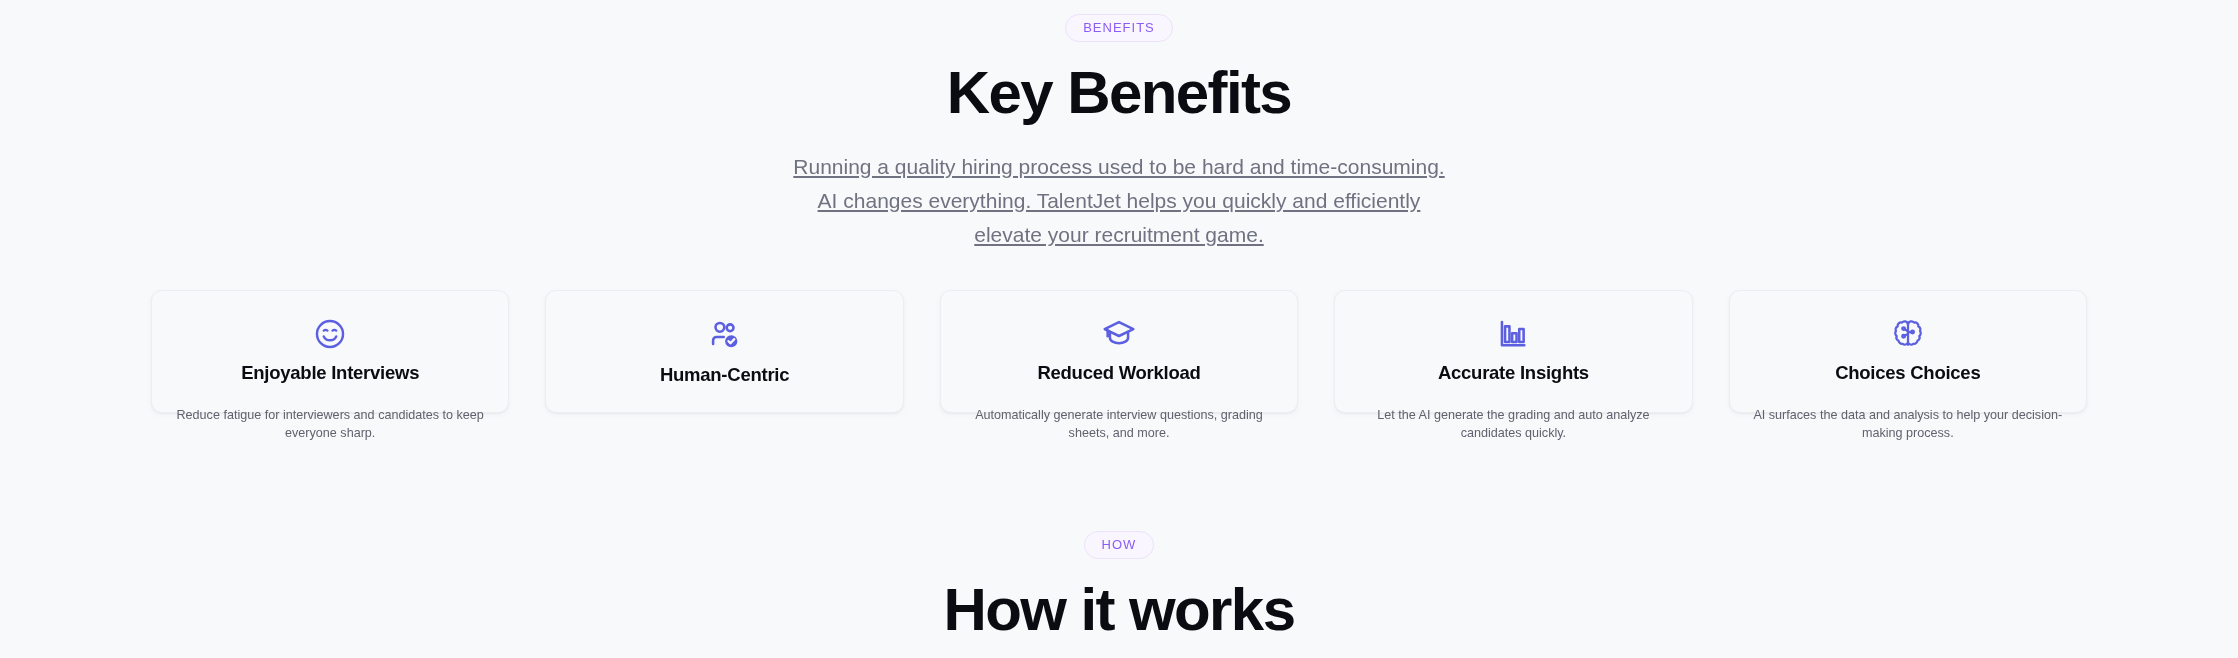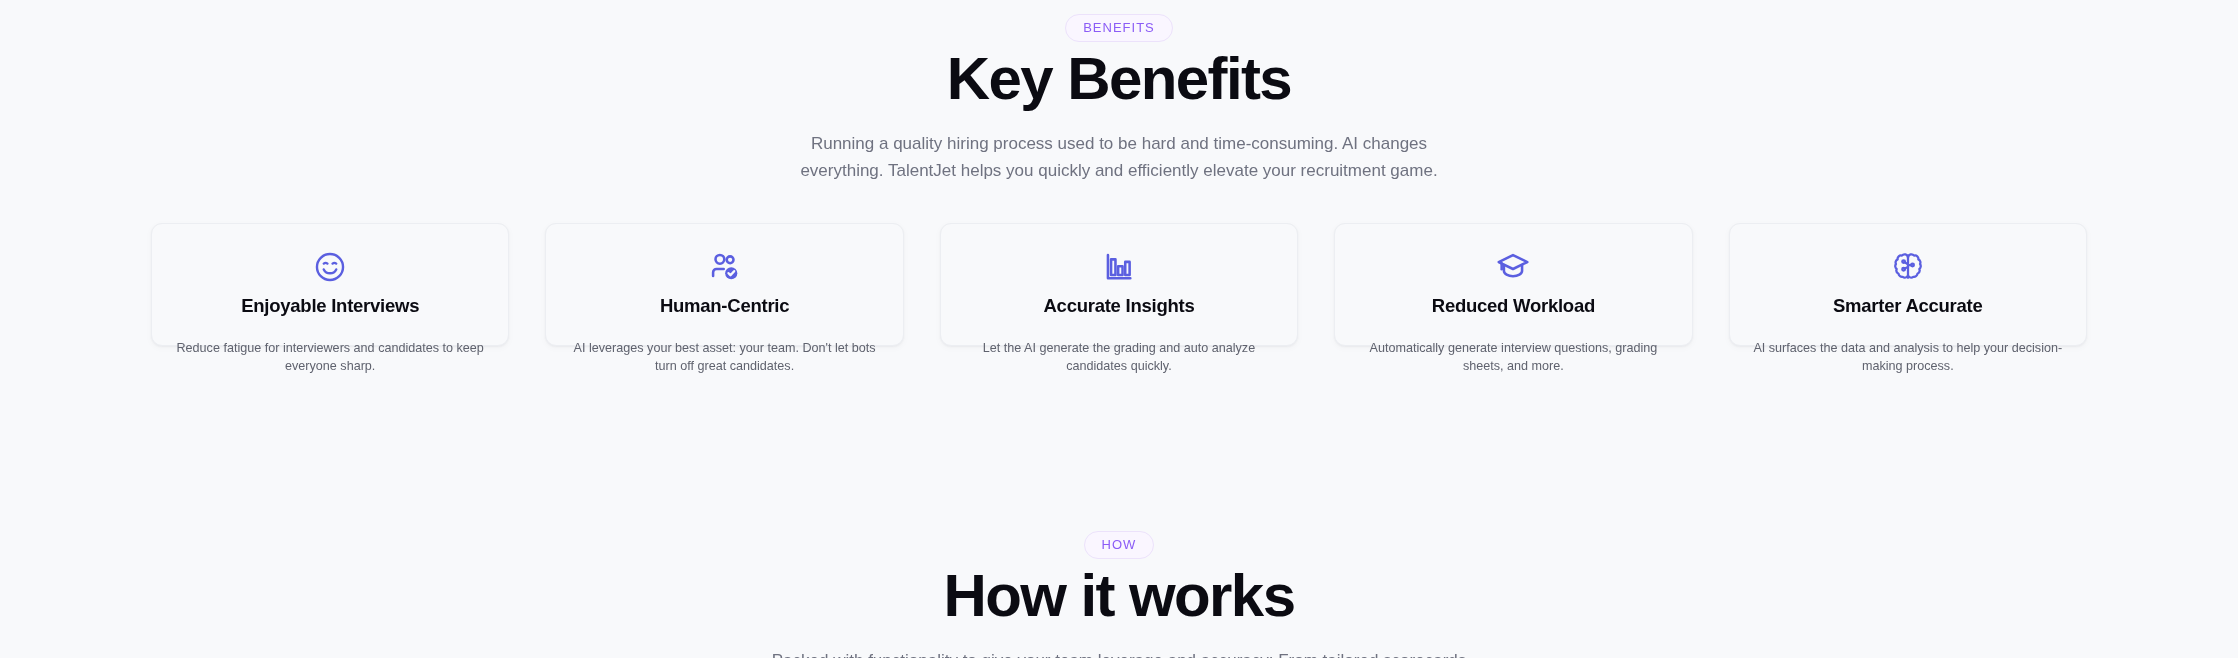--- a/index.html
+++ b/index.html
@@ -38,30 +38,31 @@
     line-height: 1;
     white-space: nowrap;
   }
 
   .section-title {
     font-size: 60px;
     line-height: 1.06;
     font-weight: 700;
     color: #0b0b12;
     letter-spacing: -1.6px;
-    margin-top: 5px;
+    margin-top: 19px;
   }
 
   .section-sub {
-    margin: 19px auto 0;
+    margin: 25px auto 0;
     max-width: 672px;
-    font-size: 17px;
+    font-size: 21px;
     line-height: 1.62;
     color: #6f7280;
     font-weight: 400;
+    text-decoration: underline;
   }
 
   
   .benefits {
     position: absolute;
     top: 14px;
     left: 0;
     width: 100%;
   }
 
@@ -157,63 +158,62 @@
         <div class="card-icon">
           <svg width="34" height="34" viewBox="0 0 24 24" fill="none" stroke="currentColor" stroke-width="1.8" stroke-linecap="round" stroke-linejoin="round">
             <circle cx="8.4" cy="6.6" r="3.1"></circle>
             <circle cx="15.6" cy="6.9" r="2.4"></circle>
             <path d="M3.6 18.4v-2.6a2.4 2.4 0 0 1 2.4-2.4h5.1"></path>
             <circle cx="16.4" cy="16.4" r="4.3" fill="currentColor" stroke="none"></circle>
             <path d="M14.5 16.4l1.35 1.4 2.6-2.8" stroke="#f8f9fb" stroke-width="1.7"></path>
           </svg>
         </div>
         <div class="card-title">Human-Centric</div>
-        <div class="card-desc">AI leverages your best asset: your team. Don't let bots turn off great candidates.</div>
+      </div>
+
+      <div class="card">
+        <div class="card-icon">
+          <svg width="34" height="34" viewBox="0 0 24 24" fill="none" stroke="currentColor" stroke-width="1.8" stroke-linecap="round" stroke-linejoin="round">
+            <path d="M12 3.6 1.9 8.5 12 13.4l10.1-4.9L12 3.6z"></path>
+            <path d="M5.6 10.6v4.3c0 2 2.9 3.6 6.4 3.6s6.4-1.6 6.4-3.6v-4.3"></path>
+            <path d="M4 9.4v4.1"></path>
+          </svg>
+        </div>
+        <div class="card-title">Reduced Workload</div>
+        <div class="card-desc">Automatically generate interview questions, grading sheets, and more.</div>
       </div>
 
       <div class="card">
         <div class="card-icon">
           <svg width="34" height="34" viewBox="0 0 24 24" fill="none" stroke="currentColor" stroke-width="1.8" stroke-linecap="round" stroke-linejoin="round">
             <path d="M4.2 3.6v16.4h15.8"></path>
             <rect x="6.4" y="6.6" width="3.1" height="11"></rect>
             <rect x="11.4" y="11.4" width="3.1" height="6.2"></rect>
             <rect x="16.4" y="8.4" width="3.1" height="9.2"></rect>
           </svg>
         </div>
         <div class="card-title">Accurate Insights</div>
         <div class="card-desc">Let the AI generate the grading and auto analyze candidates quickly.</div>
-      </div>
-
-      <div class="card">
-        <div class="card-icon">
-          <svg width="34" height="34" viewBox="0 0 24 24" fill="none" stroke="currentColor" stroke-width="1.8" stroke-linecap="round" stroke-linejoin="round">
-            <path d="M12 3.6 1.9 8.5 12 13.4l10.1-4.9L12 3.6z"></path>
-            <path d="M5.6 10.6v4.3c0 2 2.9 3.6 6.4 3.6s6.4-1.6 6.4-3.6v-4.3"></path>
-            <path d="M4 9.4v4.1"></path>
-          </svg>
-        </div>
-        <div class="card-title">Reduced Workload</div>
-        <div class="card-desc">Automatically generate interview questions, grading sheets, and more.</div>
       </div>
 
       <div class="card">
         <div class="card-icon">
           <svg width="34" height="34" viewBox="0 0 24 24" fill="none" stroke="currentColor" stroke-width="1.6" stroke-linecap="round" stroke-linejoin="round">
             <path d="M12 4.2v15.4"></path>
             <path d="M12 5.1a2.4 2.4 0 0 0-4.3-1.1 2.3 2.3 0 0 0-3 2.6 2.4 2.4 0 0 0-1.2 3.3 2.5 2.5 0 0 0 .5 3.5 2.6 2.6 0 0 0 1.3 3.3 2.5 2.5 0 0 0 3 2.2A2.4 2.4 0 0 0 12 18.1"></path>
             <path d="M12 5.1a2.4 2.4 0 0 1 4.3-1.1 2.3 2.3 0 0 1 3 2.6 2.4 2.4 0 0 1 1.2 3.3 2.5 2.5 0 0 1-.5 3.5 2.6 2.6 0 0 1-1.3 3.3 2.5 2.5 0 0 1-3 2.2A2.4 2.4 0 0 1 12 18.1"></path>
             <circle cx="8.9" cy="8.2" r="0.95"></circle>
             <circle cx="8.9" cy="13.6" r="0.95"></circle>
             <circle cx="15.2" cy="10.6" r="0.95"></circle>
             <path d="M9.6 8.7 12 10.1"></path>
             <path d="M9.6 13.1 12 12.0"></path>
             <path d="M14.4 10.6H12"></path>
           </svg>
         </div>
-        <div class="card-title">Smarter Accurate</div>
+        <div class="card-title">Choices Choices</div>
         <div class="card-desc">AI surfaces the data and analysis to help your decision-making process.</div>
       </div>
 
     </div>
   </section>
 
   <section class="how">
     <div class="section-head">
       <span class="badge">HOW</span>
       <h1 class="section-title">How it works</h1>

